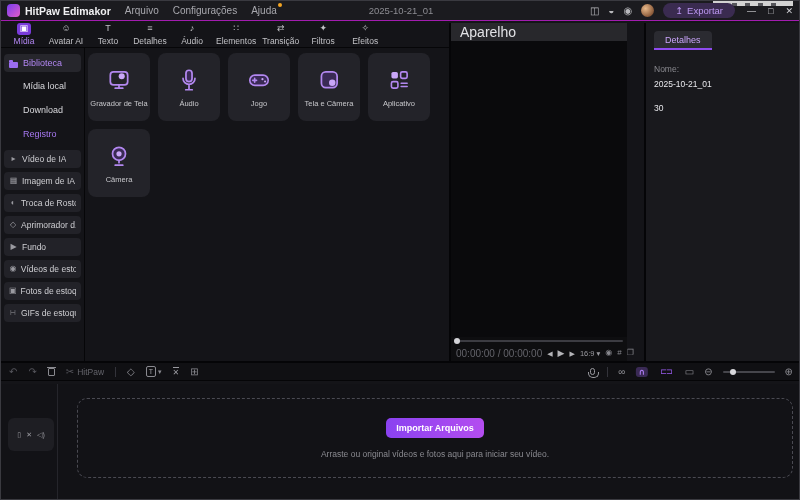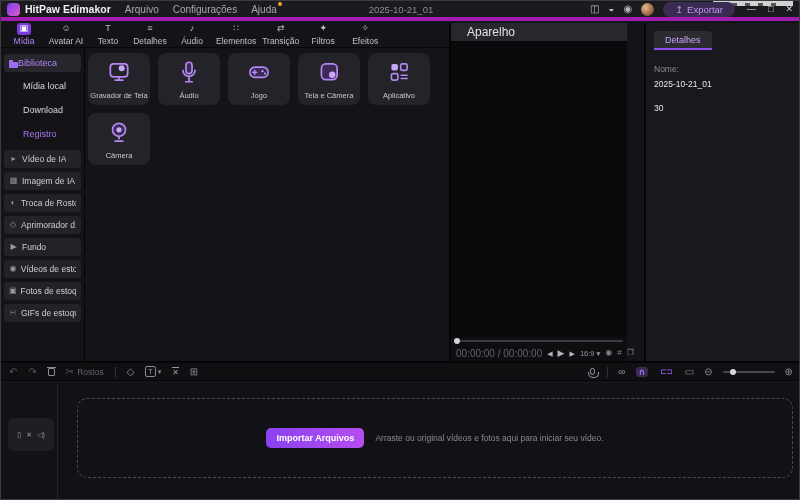--- a/index.html
+++ b/index.html
@@ -5,21 +5,21 @@
   * { margin:0; padding:0; box-sizing:border-box; }
   html,body { background:#000; }
   .app {
     position:relative; width:800px; height:500px; overflow:hidden;
     font-family:"Liberation Sans", sans-serif;
     background:#141418; color:#d6d6da;
     border:1px solid #3a3a40;
   }
   
   .titlebar { position:absolute; left:0; top:0; width:800px; height:20px;
-    background:#1b1b1f; display:flex; align-items:center; border-bottom:4px solid #a21caf; }
+    background:#1b1b1f; display:flex; align-items:center; border-bottom:1px solid #a21caf; }
   .logo { width:13px; height:13px; margin:0 5px 0 6px; border-radius:4px;
     background:linear-gradient(135deg,#7a3df0,#e05cc8); display:flex; align-items:center; justify-content:center;
     color:#fff; font-size:8px; font-weight:bold; }
   .apptitle { font-size:10.5px; font-weight:bold; color:#f0f0f2; margin-right:14px; }
   .menu { font-size:10px; color:#a8a8ae; margin-right:14px; position:relative; cursor:default; }
   .menu .dot { position:absolute; right:-5px; top:-2px; width:4px; height:4px; border-radius:50%; background:#f5a623; }
   .proj-name { position:absolute; left:0; right:0; text-align:center; font-size:9.5px; color:#8d8d93; pointer-events:none; }
   .tb-right { margin-left:auto; display:flex; align-items:center; gap:9px; padding-right:8px; z-index:2; }
   .tb-ico { font-size:10px; color:#b8b8bc; line-height:1; }
   .avatar { width:13px; height:13px; border-radius:50%; background:radial-gradient(circle at 35% 35%, #e8b98a, #8a5a3a 70%, #4a2f1d); }
@@ -34,42 +34,42 @@
     display:flex; align-items:center; padding-left:2px; border-bottom:1px solid #060608; }
   .tab { display:flex; flex-direction:column; align-items:center; justify-content:center;
     min-width:42px; padding:0 3px; gap:1px; cursor:pointer; }
   .tab .tico { font-size:9px; color:#c2c2c6; line-height:11px; height:12px; width:14px; text-align:center; border-radius:3px; }
   .tab .tlab { font-size:8.5px; color:#c2c2c6; white-space:nowrap; }
   .tab.active .tico { background:#7a3bdb; color:#fff; }
   .tab.active .tlab { color:#b286f2; }
   
   .sidebar { position:absolute; left:0; top:47px; width:84px; height:313px; background:#141418;
     border-right:1px solid #060608; padding-top:4px; }
-  .side-head { display:flex; align-items:flex-end; margin:2px 3px; background:#26262c;
+  .side-head { display:flex; align-items:flex-end; gap:5px; margin:2px 3px; background:#26262c;
     border-radius:4px; padding:4px 5px; cursor:pointer; }
   .folder-ico { position:relative; width:9px; height:6px; background:#9b6df0; border-radius:1px; }
   .folder-ico::before { content:""; position:absolute; left:0; top:-2px; width:4px; height:2px; background:#9b6df0; border-radius:1px 1px 0 0; }
   .side-head span { font-size:9px; color:#b286f2; }
   .side-sub { font-size:9px; color:#d8d8dc; padding:7px 0 7px 22px; cursor:pointer; }
   .side-sub.selected { color:#a678f0; }
   .side-pill { display:flex; align-items:center; gap:4px; margin:4px 3px; background:#222228;
     border-radius:4px; padding:4px 5px; cursor:pointer; }
   .side-pill .pico { font-size:8px; color:#9a9aa0; width:9px; text-align:center; line-height:1; }
   .side-pill .plab { font-size:8.5px; color:#cfcfd3; white-space:nowrap; overflow:hidden; }
   
   .library { position:absolute; left:85px; top:47px; width:361px; height:313px; background:#141418; padding:5px 0 0 2px; }
   .cards { display:flex; flex-wrap:wrap; gap:8px; }
-  .card { width:62px; height:52px; background:#232329; border-radius:8px; display:flex; flex-direction:column;
+  .card { width:62px; height:68px; background:#232329; border-radius:8px; display:flex; flex-direction:column;
     align-items:center; justify-content:center; gap:6px; cursor:pointer; }
   .card svg { display:block; }
   .card .clab { font-size:7.5px; color:#c8c8cc; white-space:nowrap; }
   
   .preview { position:absolute; left:448px; top:22px; width:178px; height:338px; background:#0e0e10; border-left:2px solid #050507; }
-  .pv-head { height:18px; background:#28282c; display:flex; align-items:center; padding-left:16px;
-    font-size:12px; color:#e2e2e6; }
+  .pv-head { height:18px; background:#28282c; display:flex; align-items:center; padding-left:9px;
+    font-size:14px; color:#e2e2e6; }
   .pv-video { height:296px; background:#0a0a0c; }
   .pv-scrub { position:relative; height:8px; }
   .pv-scrub .line { position:absolute; left:4px; right:4px; top:3px; height:2px; background:#3c3c42; border-radius:1px; }
   .pv-scrub .knob { position:absolute; left:3px; top:1px; width:6px; height:6px; border-radius:50%; background:#d4d4d8; }
   .pv-ctl { display:flex; align-items:center; height:16px; padding:0 5px; gap:5px; }
   .pv-time { font-size:10px; color:#63636a; white-space:nowrap; }
   .pv-btn { font-size:7px; color:#b4b4b8; line-height:1; cursor:pointer; }
   .pv-btn.play { font-size:9px; }
   .pv-aspect { font-size:7.5px; color:#9a9aa0; white-space:nowrap; cursor:pointer; }
   .pv-ico { font-size:8px; color:#87878d; line-height:1; cursor:pointer; }
@@ -101,21 +101,21 @@
   .pill-ico.snap { color:#9a5cf0; letter-spacing:-1px; }
   .zoom-track { width:52px; height:2px; background:#46464c; border-radius:1px; position:relative; cursor:pointer; }
   .zoom-track .zknob { position:absolute; left:7px; top:-2px; width:6px; height:6px; border-radius:50%; background:#d8d8dc; }
   
   .track { position:absolute; left:0; top:383px; width:800px; height:117px; background:#121216; }
   .track .divline { position:absolute; left:56px; top:0; width:1px; height:117px; background:#25252b; }
   .track-head { position:absolute; left:7px; top:34px; width:46px; height:33px; background:#1e1e23;
     border-radius:6px; display:flex; align-items:center; justify-content:center; gap:5px; }
   .th-ico { font-size:7px; color:#9a9aa0; line-height:1; cursor:pointer; }
   .dropzone { position:absolute; left:76px; top:14px; width:716px; height:80px;
-    border:1px dashed #4a4a52; border-radius:10px; display:flex; flex-direction:row;
+    border:1px dashed #4a4a52; border-radius:10px; display:flex; flex-direction:column;
     align-items:center; justify-content:center; gap:11px; }
   .import-btn { width:98px; height:20px; border:none; border-radius:5px; cursor:pointer;
     background:linear-gradient(90deg,#8a42f0,#b44df0); color:#fff; font-size:9px; font-weight:bold;
     font-family:"Liberation Sans", sans-serif; }
   .drop-hint { font-size:8.5px; color:#8a8a90; }
 </style>
 </head>
 <body>
 
 <div class="app">
@@ -324,21 +324,21 @@
       <div class="dt-value">30</div>
     </div>
   </div>
 
   <div class="tl-toolbar">
     <span class="tl-ico dim">↶</span>
     <span class="tl-ico dim">↷</span>
     <span class="i-trash"></span>
     <span class="split">
         <span class="tl-ico dim">✂</span>
-        <span class="lab">Rostos</span>
+        <span class="lab">HitPaw</span>
       </span>
     <span class="vsep"></span>
     <span class="tl-ico">◇</span>
     <span style="display:flex;align-items:center;gap:2px">
         <span class="t-box">T</span>
         <span class="tl-ico" style="font-size:7px">▾</span>
       </span>
     <span class="xbar">✕</span>
     <span class="tl-ico">⊞</span>
     <div class="tl-right">

